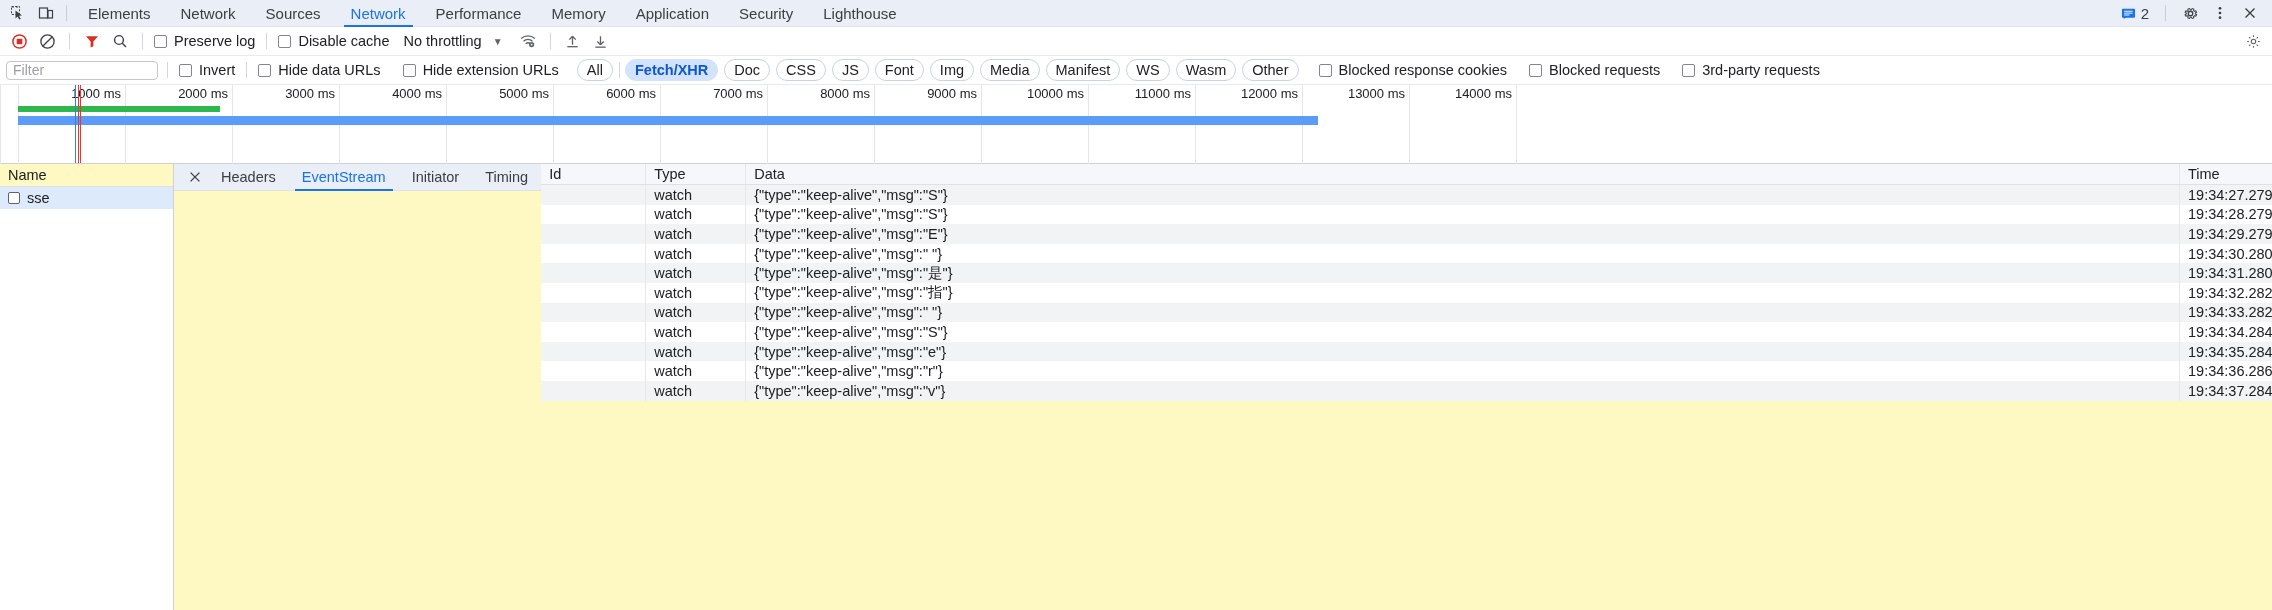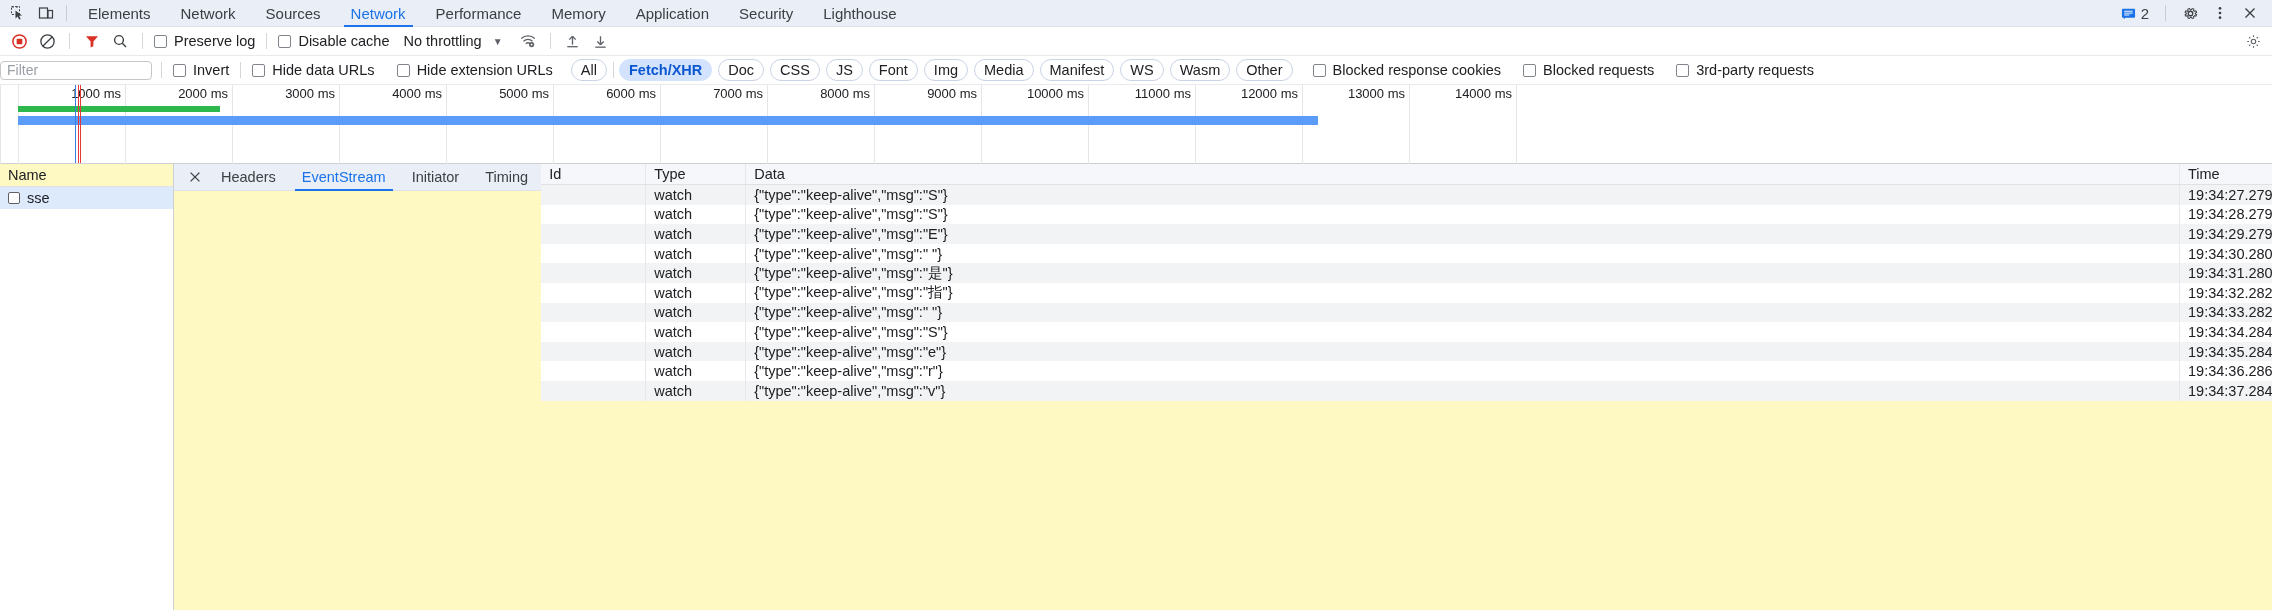--- a/index.html
+++ b/index.html
@@ -77,21 +77,21 @@
     margin-left: 10px; white-space: nowrap;
   }
   .caret { font-size: 10px; color: #5f6368; margin-left: 10px; }
 
   
   .filterbar {
     height: 29px; min-height: 29px;
     background: #ffffff;
     display: flex; align-items: center;
     border-bottom: 1px solid #e8eaed;
-    padding-left: 0; gap: 0px;
+    padding-left: 6px; gap: 0px;
   }
   .filter-input {
     width: 152px; height: 19px;
     border: 1px solid #c4c7c5; border-radius: 4px;
     font-size: 14px; padding: 0 6px; color: #202124;
     font-family: "Liberation Sans", sans-serif; outline: none;
     background: #fff;
   }
   .filter-input::placeholder { color: #9aa0a6; }
   .fsep { width: 1px; height: 16px; background: #d3d6db; margin: 0 9px; }

